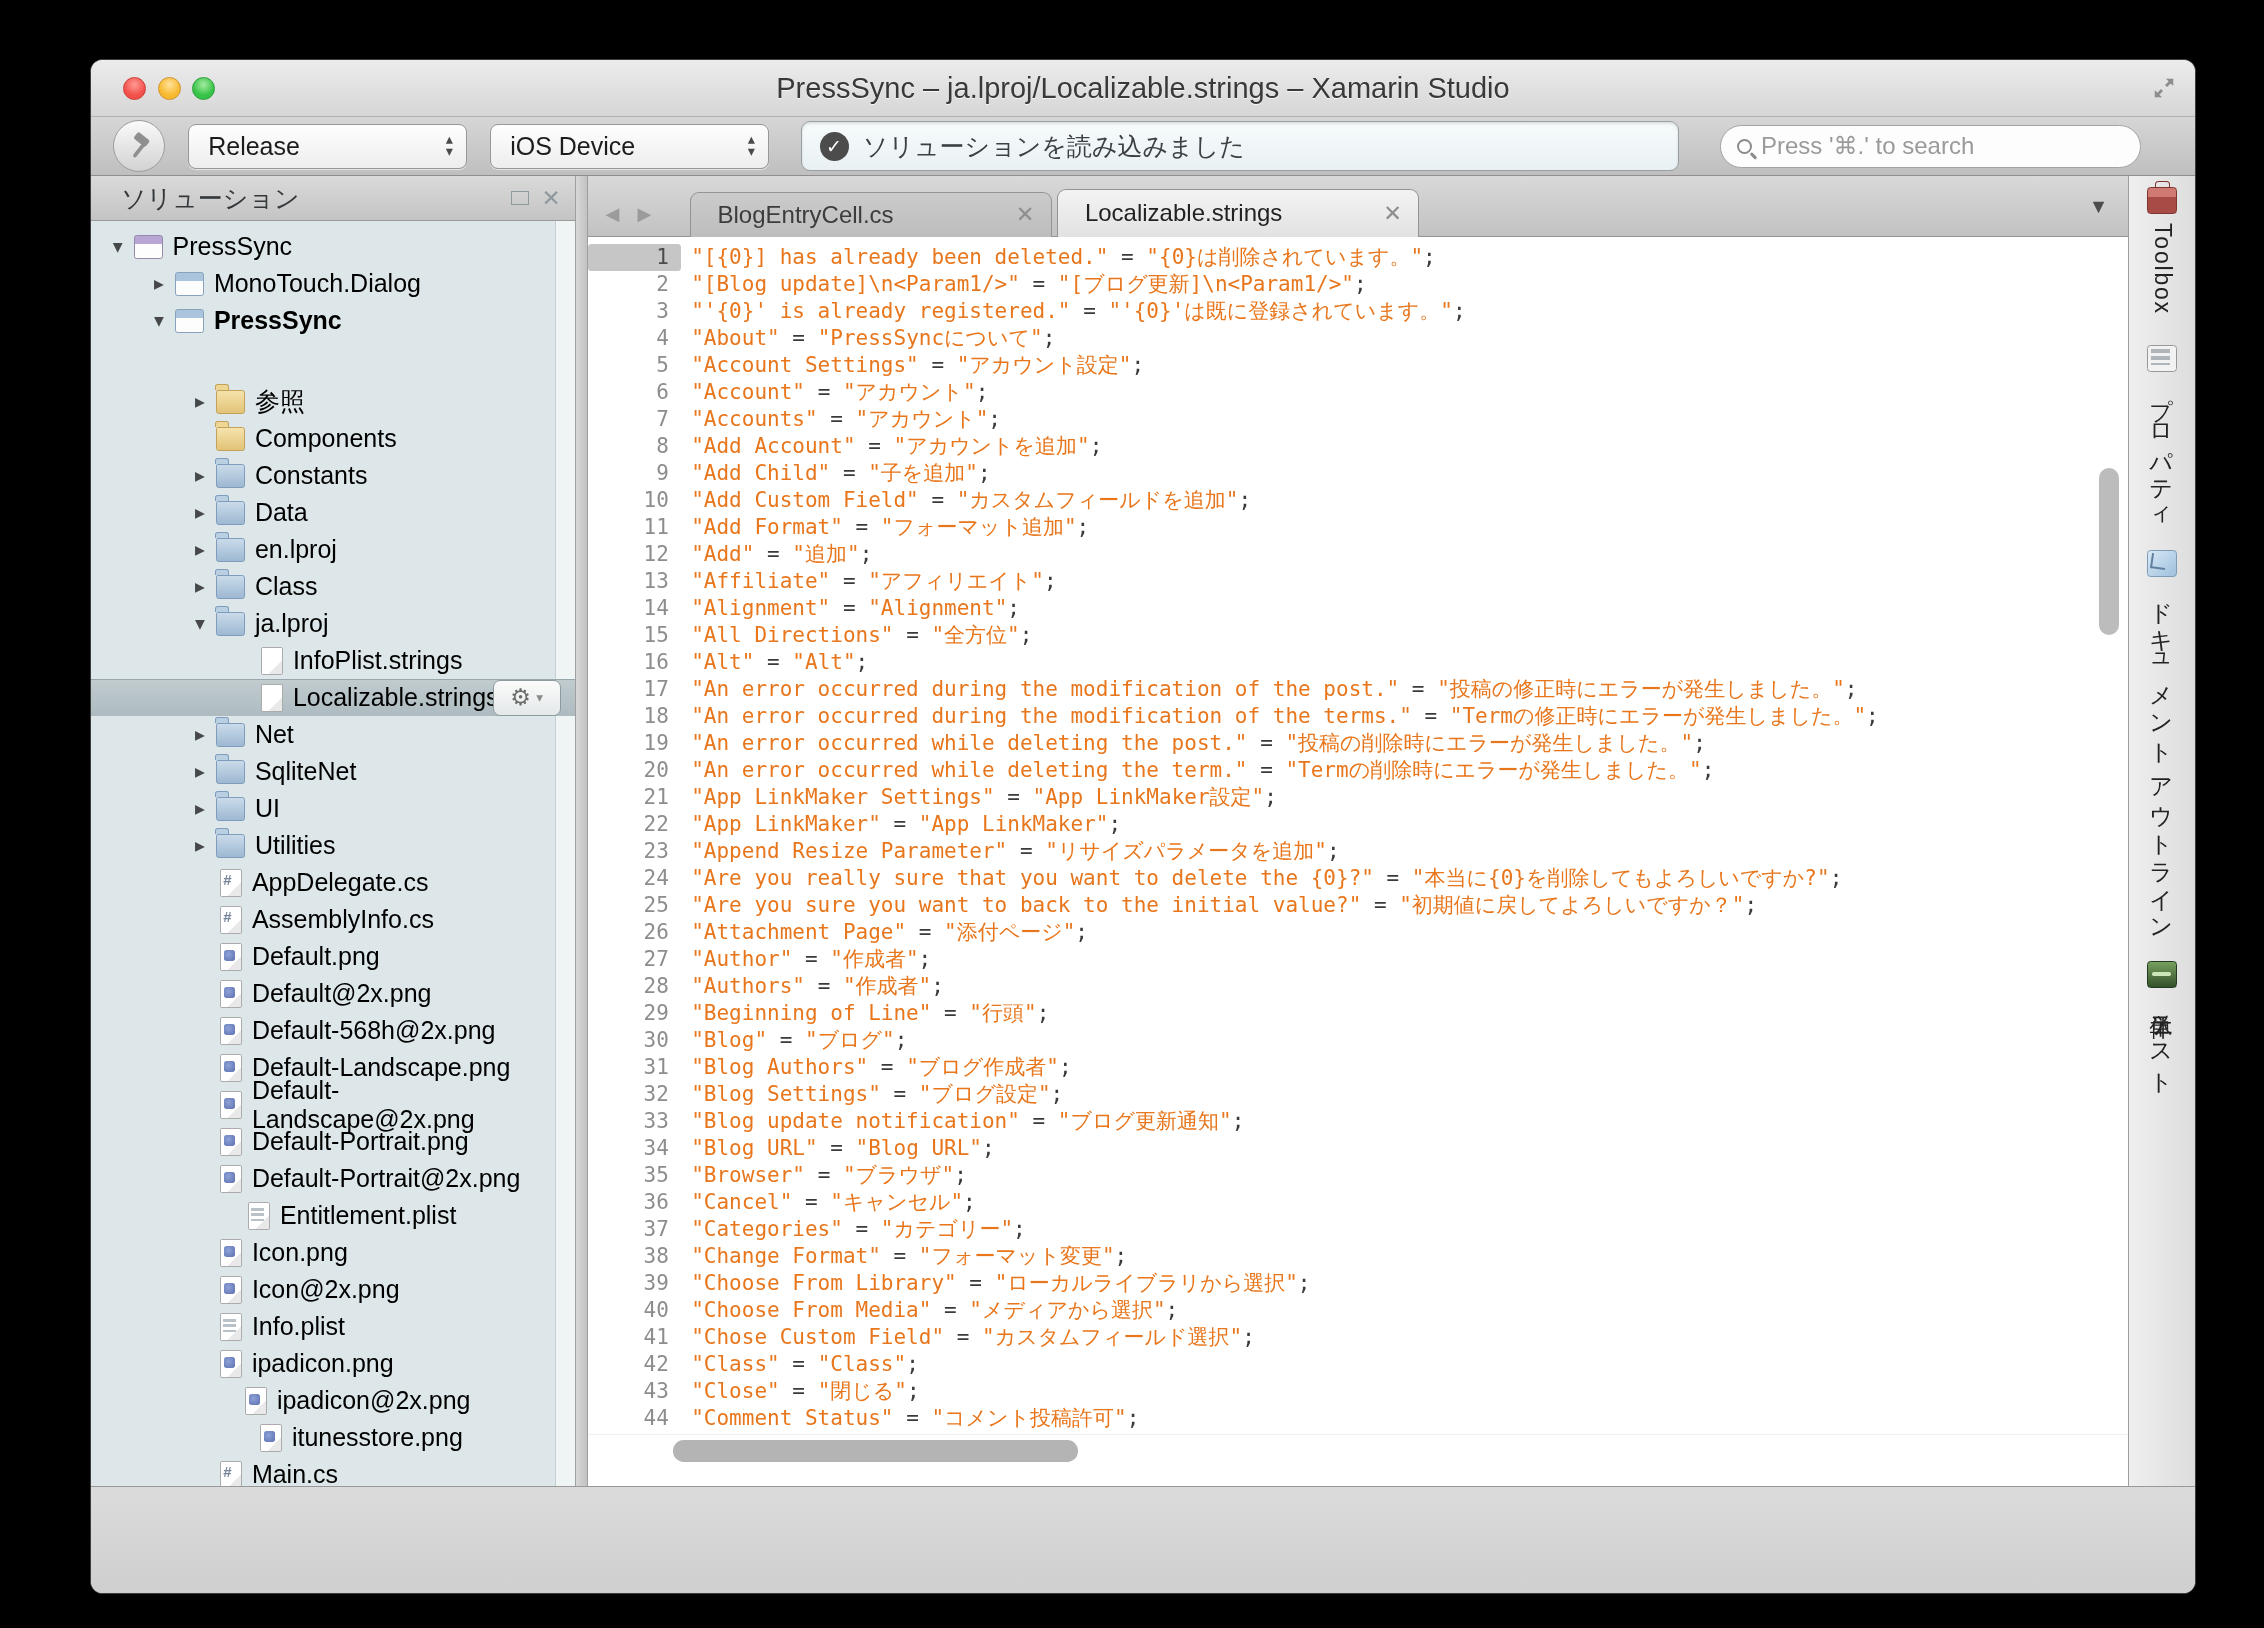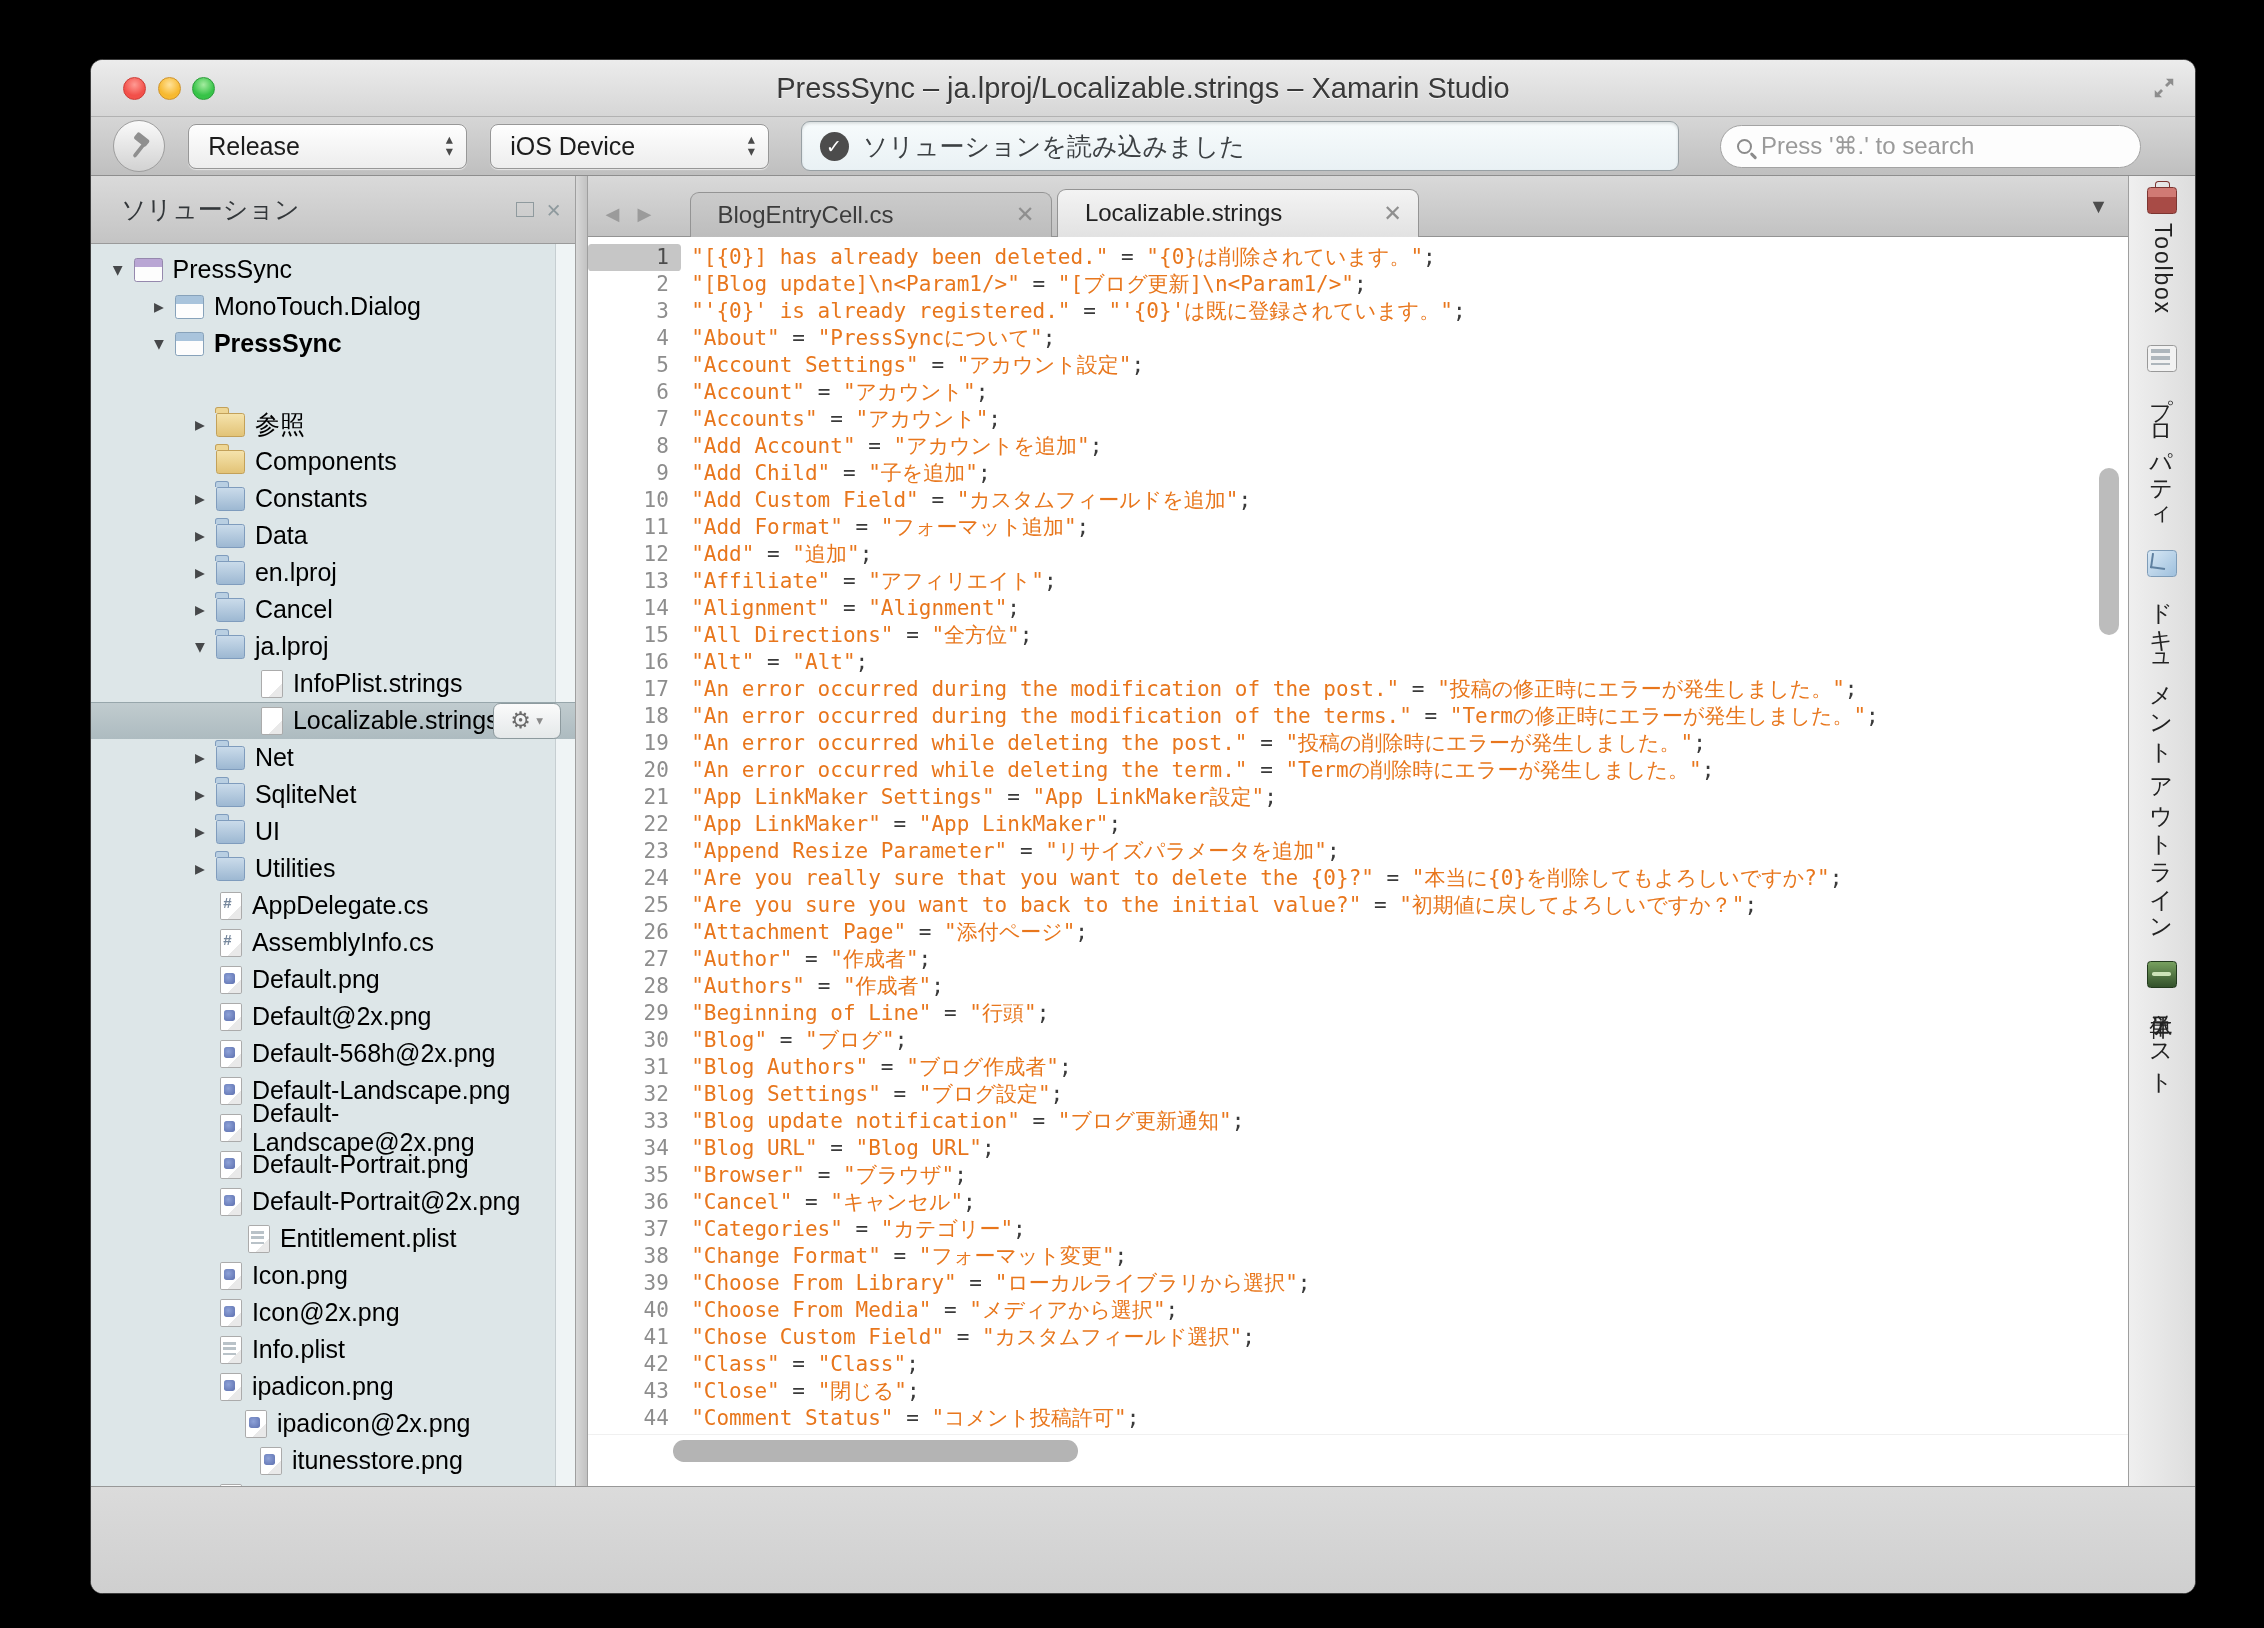--- a/index.html
+++ b/index.html
@@ -49,23 +49,23 @@
   .mag { width:15px; height:15px; border:2.7px solid #8b8b8b; border-radius:50%; position:relative; flex:none; margin-right:9px; }
   .mag::after { content:""; position:absolute; width:2.7px; height:8px; background:#8b8b8b;
     left:12.5px; top:11.6px; transform:rotate(-45deg); border-radius:1.8px; }
   .search-placeholder { font-size:24px; color:#9a9a9a; }
 
   
   .content { flex:1; display:flex; min-height:0; }
 
   
   .sidebar { width:484px; flex:none; display:flex; flex-direction:column; min-height:0; }
-  .sidebar-header { height:68px; flex:none; background:linear-gradient(#dadada,#c4c4c4);
+  .sidebar-header { height:45px; flex:none; background:linear-gradient(#dadada,#c4c4c4);
     border-bottom:0.9px solid #9a9a9a; display:flex; align-items:center; padding:0 14.3px 0 30px;
-    font-size:25px; color:#33373a;font-family:Liberation Mono, monospace; }
+    font-size:25px; color:#33373a; }
   .sidebar-header .hdr-label { flex:1; }
   .panel-dock-icon { width:18px; height:14.3px; border:1.8px solid #8f9a9e; margin-right:12.5px; }
   .panel-close-icon { color:#8f9a9e; font-size:23px; font-weight:bold; }
   .panel-close-icon::before { content:"\2715"; }
   .tree { flex:1; position:relative; background:#dde6e8; overflow:hidden; padding-top:7.2px; }
   .tree-scroll { position:absolute; right:0; top:0; bottom:0; width:19.7px;
     background:#eff4f5; border-left:0.9px solid #c6ced1; }
   .tree-row { height:37px; display:flex; align-items:center; font-size:25px; color:#000;
     position:relative; padding-right:27px; }
   .tree-row.selected { background:linear-gradient(#c1cccf,#adbbc0);
@@ -253,21 +253,21 @@
               <span class="tree-label">Data</span>
             </div>
             <div class="tree-row" style="padding-left: 93px;">
               <span class="disc closed"></span>
               <span class="ico folder-blue"></span>
               <span class="tree-label">en.lproj</span>
             </div>
             <div class="tree-row" style="padding-left: 93px;">
               <span class="disc closed"></span>
               <span class="ico folder-blue"></span>
-              <span class="tree-label">Cancel</span>
+              <span class="tree-label">Class</span>
             </div>
             <div class="tree-row" style="padding-left: 93px;">
               <span class="disc open"></span>
               <span class="ico folder-blue"></span>
               <span class="tree-label">ja.lproj</span>
             </div>
             <div class="tree-row" style="padding-left: 134px;">
               <span class="disc none"></span>
               <span class="ico file"></span>
               <span class="tree-label">InfoPlist.strings</span>

